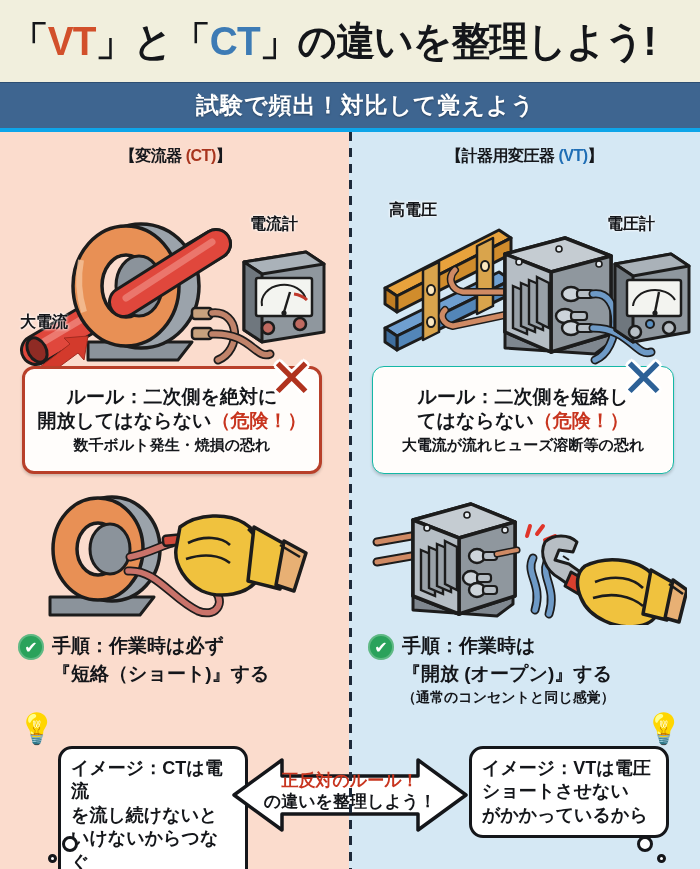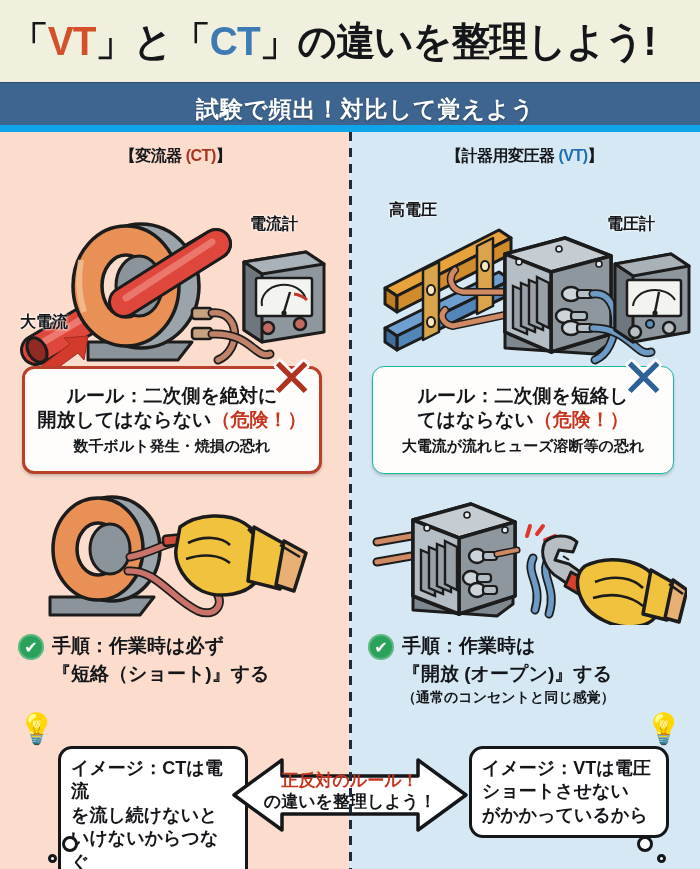--- a/index.html
+++ b/index.html
@@ -24,22 +24,22 @@
     transform:scaleX(0.97);
   }
   .t-vt{ color:#d2502b; }
   .t-ct{ color:#3d7bb5; }
 
   
   .sub-band{
     position:absolute; left:0; top:82px; width:700px; height:50px;
     background:#3e6590;
     border-top:1px solid #2d4e72;
-    border-bottom:7px solid #0ea5e9;
-    display:flex; align-items:flex-end; justify-content:center;padding-left:31px;
+    border-bottom:4px solid #0ea5e9;
+    display:flex; align-items:center; justify-content:center;padding-left:31px;
   }
   .sub-text{
     font-size:23px; font-weight:bold; color:#ffffff; letter-spacing:1px;
     text-shadow:0 1px 2px rgba(0,0,0,.35);
   }
 
   
   .cols{ position:absolute; left:0; top:132px; width:700px; height:737px; }
   .col{ position:absolute; top:0; width:351px; height:737px; }
   .col-left{ left:0; background:#fbdccd; }
@@ -72,21 +72,21 @@
     position:absolute; border-radius:12px; background:#fffdfb;
     display:flex; flex-direction:column; align-items:center;
     justify-content:center; text-align:center;
     box-shadow:0 2px 3px rgba(0,0,0,.18);
   }
   .rule-left{ left:22px; top:366px; width:300px; height:108px; border:3px solid #b8402a; }
   .rule-right{ left:372px; top:366px; width:302px; height:108px; border:1px solid #14b8a6; }
   .rule-l1{ font-size:19px; font-weight:bold; color:#14161a; line-height:1.25; }
   .rule-l2{ font-size:19px; font-weight:bold; color:#14161a; line-height:1.25; }
   .rule-sub{ font-size:15px; font-weight:bold; color:#14161a; margin-top:3px; }
-  .danger{ color:#c8351f;font-family:Liberation Mono, monospace; }
+  .danger{ color:#c8351f; }
   .xmark{
     position:absolute; font-size:54px; font-weight:bold; line-height:1;
     text-shadow:-2px -2px 0 #fff,2px -2px 0 #fff,-2px 2px 0 #fff,2px 2px 0 #fff,
                 -3px 0 0 #fff,3px 0 0 #fff,0 -3px 0 #fff,0 3px 0 #fff;
   }
 
   
   .proc{ position:absolute; display:flex; align-items:flex-start; }
   .proc-left{ left:18px; top:632px; }
   .proc-right{ left:368px; top:632px; }

